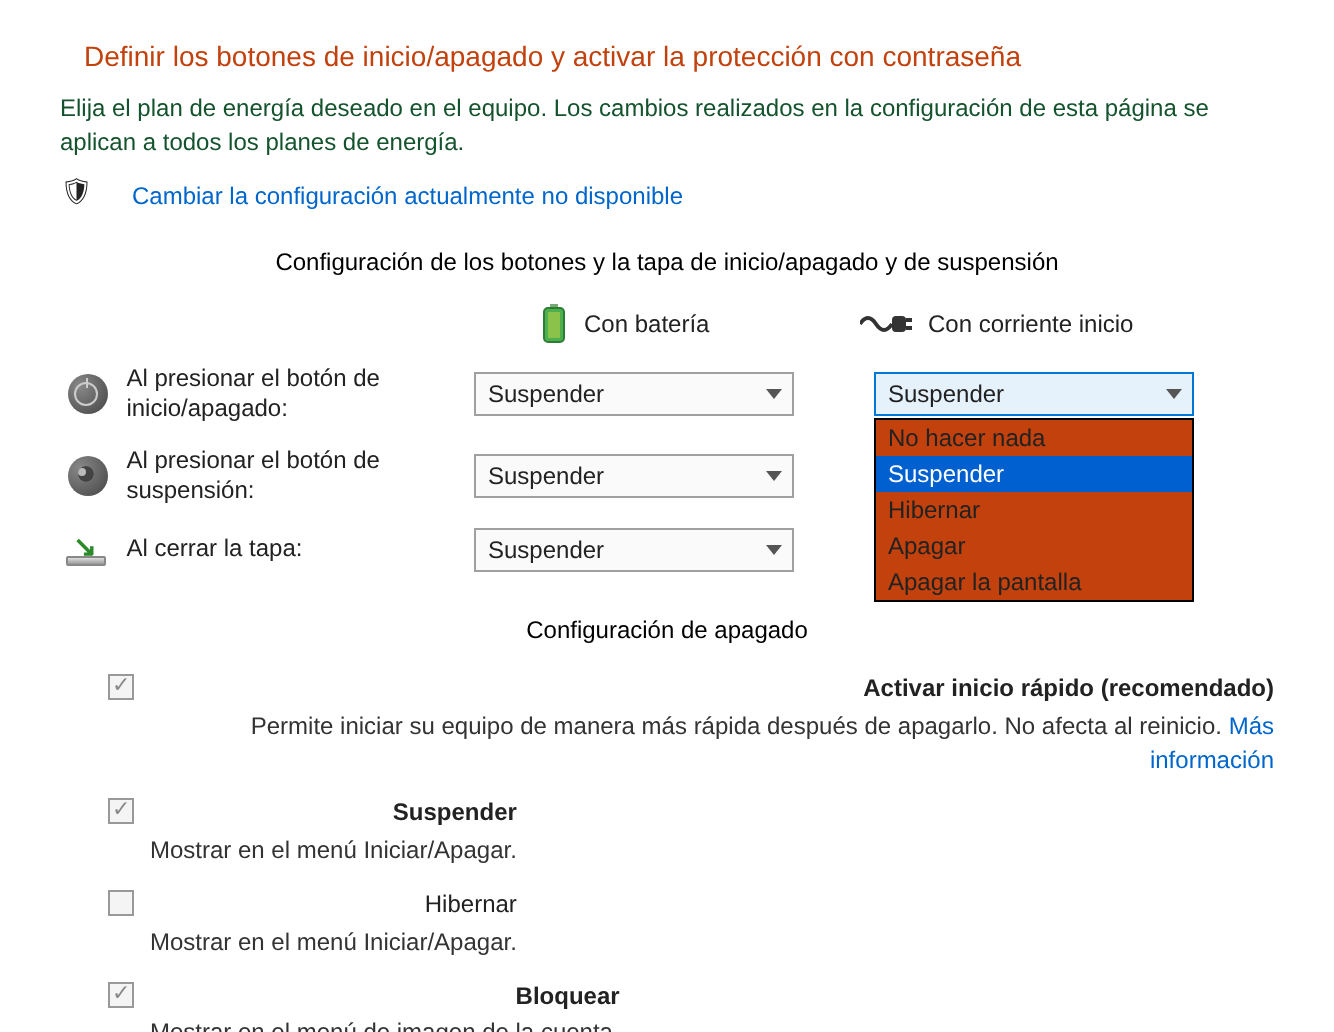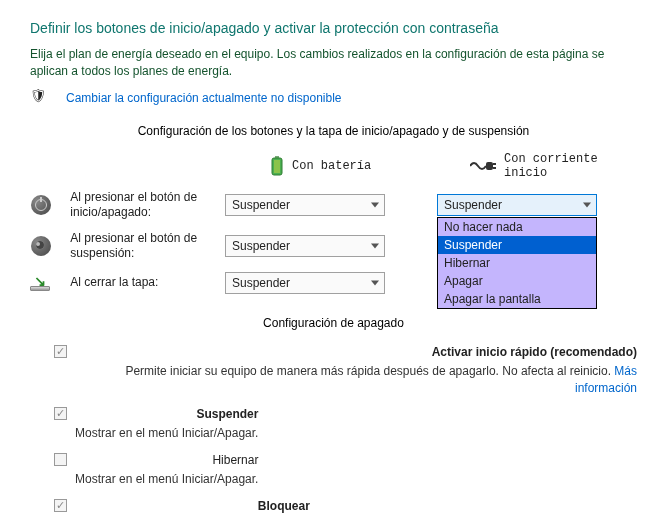--- a/index.html
+++ b/index.html
@@ -8,22 +8,22 @@
     padding: 20px 30px;
     font-family: "Segoe UI", Tahoma, sans-serif;
     font-size: 12px;
     color: #222;
     background: #fff;
     width: 667px;
   }
   h1 {
     font-size: 14px;
     font-weight: 400;
-    color: #0f766e;
-    margin: 0 0 10px 0;
+    color: #c2410c;
+    margin: 0 0 10px 12px;
   }
   .desc {
     font-size: 12px;
     color: #14532d;
     margin: 0 0 10px 0;
     line-height: 1.4;
   }
   .link-row {
     display: flex;
     align-items: center;
@@ -58,36 +58,33 @@
   }
   .group-header .line {
     flex: 1;
     height: 1px;
     background: #cfcfcf;
     margin-left: 8px;
   }
   .col-headers {
     display: flex;
     padding-left: 240px;
-    gap: 40px;
     margin-bottom: 10px;
-    font-family: Liberation Mono, monospace;
   }
   .col-h {
     display: flex;
     align-items: center;
     gap: 8px;
     width: 160px;
   }
   .battery-icon svg, .plug-icon svg { display:block; }
   .row {
     display: flex;
     align-items: center;
     margin: 10px 0;
-    gap: 12px;
   }
   .row-icon {
     width: 28px;
     display: flex;
     justify-content: center;
   }
   .row-label {
     width: 185px;
     padding-left: 6px;
     line-height: 1.3;
@@ -122,21 +119,21 @@
     border-left: 4px solid transparent;
     border-right: 4px solid transparent;
     border-top: 5px solid #555;
   }
   .dropdown-list {
     position: absolute;
     left: 0;
     top: 23px;
     width: 160px;
     border: 1px solid #000;
-    background: #c4b5fd;
+    background: #c2410c;
     z-index: 100;
   }
   .dropdown-list .opt {
     padding: 2px 6px;
     font-size: 12px;
     cursor: pointer;
   }
   .dropdown-list .opt.selected {
     background: #0060d0;
     color: #fff;

